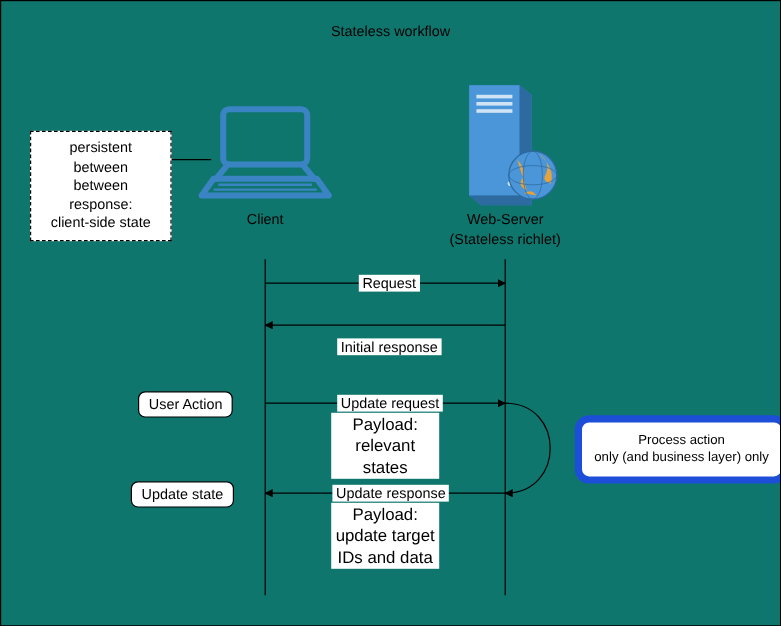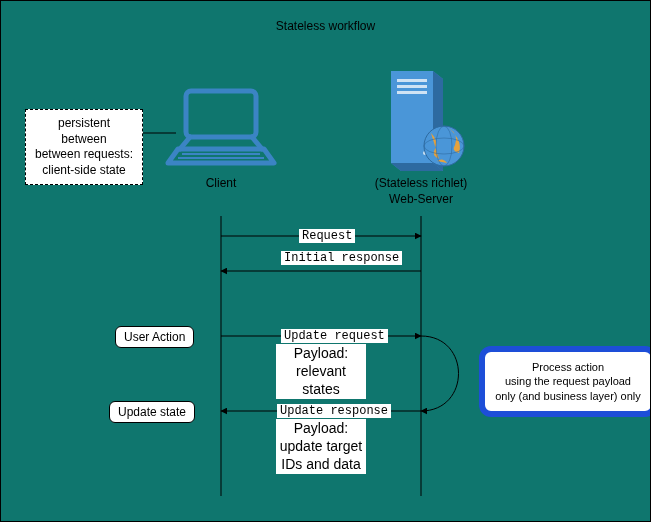--- a/index.html
+++ b/index.html
@@ -41,21 +41,20 @@
     background: #fff;
     padding: 8px;
     text-align: center;
     line-height: 1.3;
     font-size: 11px;
   }
   .msg-text {
     background: #fff;
     padding: 0 3px;
     white-space: nowrap;
-    font-family: Liberation Mono, monospace;
   }
   .payload {
     background: #fff;
     border: none;
     text-align: center;
     line-height: 1.3;
     font-size: 14px;
   }
   svg { position: absolute; top:0; left:0; overflow: visible; }
 </style>
@@ -121,35 +120,35 @@
 
     <line x1="220" y1="335" x2="420" y2="335" stroke="#000" stroke-width="1" marker-end="url(#arrow)"></line>
 
     <line x1="420" y1="410" x2="220" y2="410" stroke="#000" stroke-width="1" marker-end="url(#arrow)"></line>
 
     <path d="M420,335 C470,335 470,410 420,410" fill="none" stroke="#000" stroke-width="1" marker-end="url(#arrow)"></path>
   </svg>
 
   <div class="abs note-box" style="left:24px; top:108px; width:100px;">
     <div>persistent between</div>
-    <div>between requests:</div>
+    <div>between response:</div>
     <div>client-side state</div>
   </div>
 
   <div class="abs center-text" style="left:175px; top:175px; width:90px;">
     <span>Client</span>
   </div>
 
   <div class="abs center-text" style="left:360px; top:175px; width:120px; line-height:1.3;">
+    <div>Web-Server</div>
     <div>(Stateless richlet)</div>
-    <div>Web-Server</div>
   </div>
 
   <div class="abs msg-text" style="left:298px; top:228px;">Request</div>
-  <div class="abs msg-text" style="left:280px; top:250px;">Initial response</div>
+  <div class="abs msg-text" style="left:280px; top:281px;">Initial response</div>
   <div class="abs msg-text" style="left:280px; top:328px;">Update request</div>
   <div class="abs msg-text" style="left:276px; top:403px;">Update response</div>
 
   <div class="abs payload" style="left:275px; top:343px; width:90px;">
     <div>Payload:</div>
     <div>relevant states</div>
   </div>
 
   <div class="abs payload" style="left:275px; top:418px; width:90px;">
     <div>Payload:</div>
@@ -160,17 +159,16 @@
   <div class="abs label-box" style="left:114px; top:325px;">
     <span>User Action</span>
   </div>
 
   <div class="abs label-box" style="left:108px; top:400px;">
     <span>Update state</span>
   </div>
 
   <div class="abs process-box" style="left:478px; top:345px; width:150px;">
     <div>Process action</div>
-    <div>using the request payload</div>
     <div>only (and business layer) only</div>
   </div>
 
 </div>
 
 </body></html>

